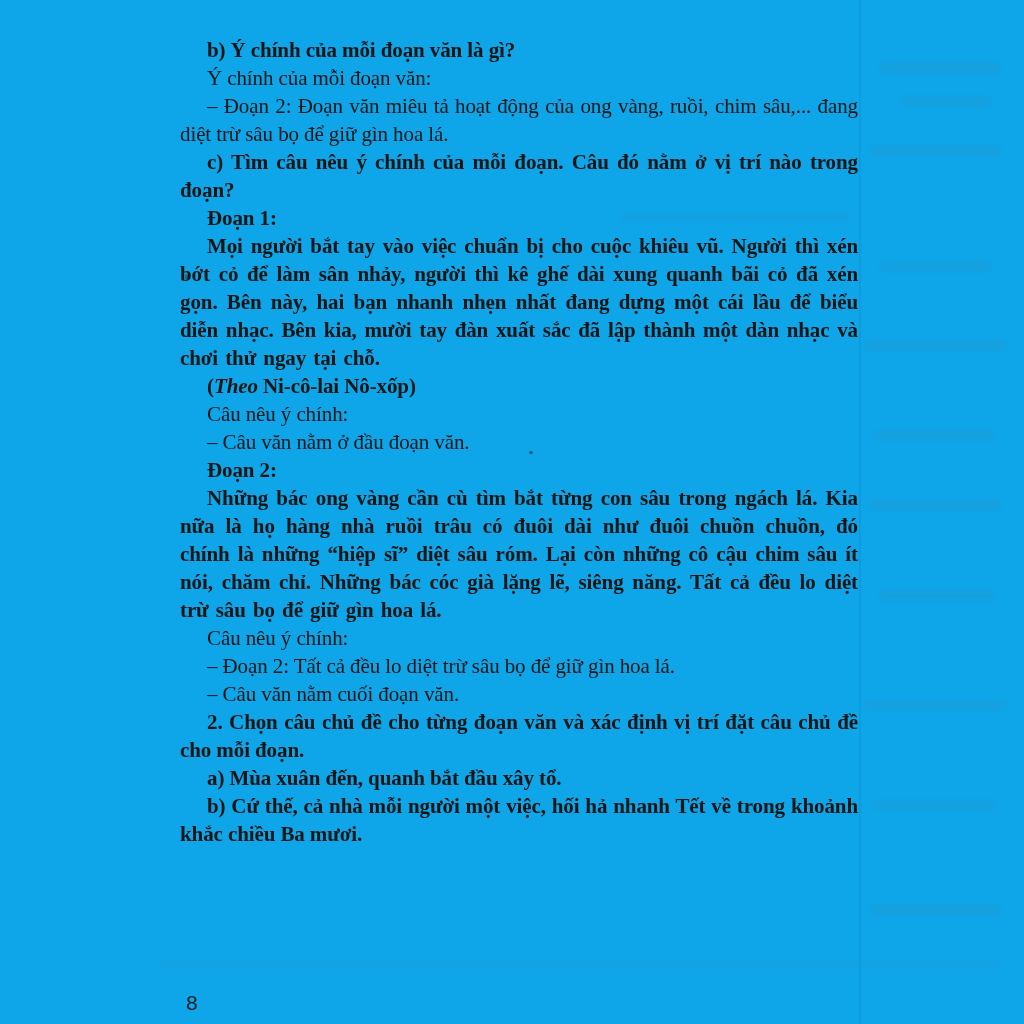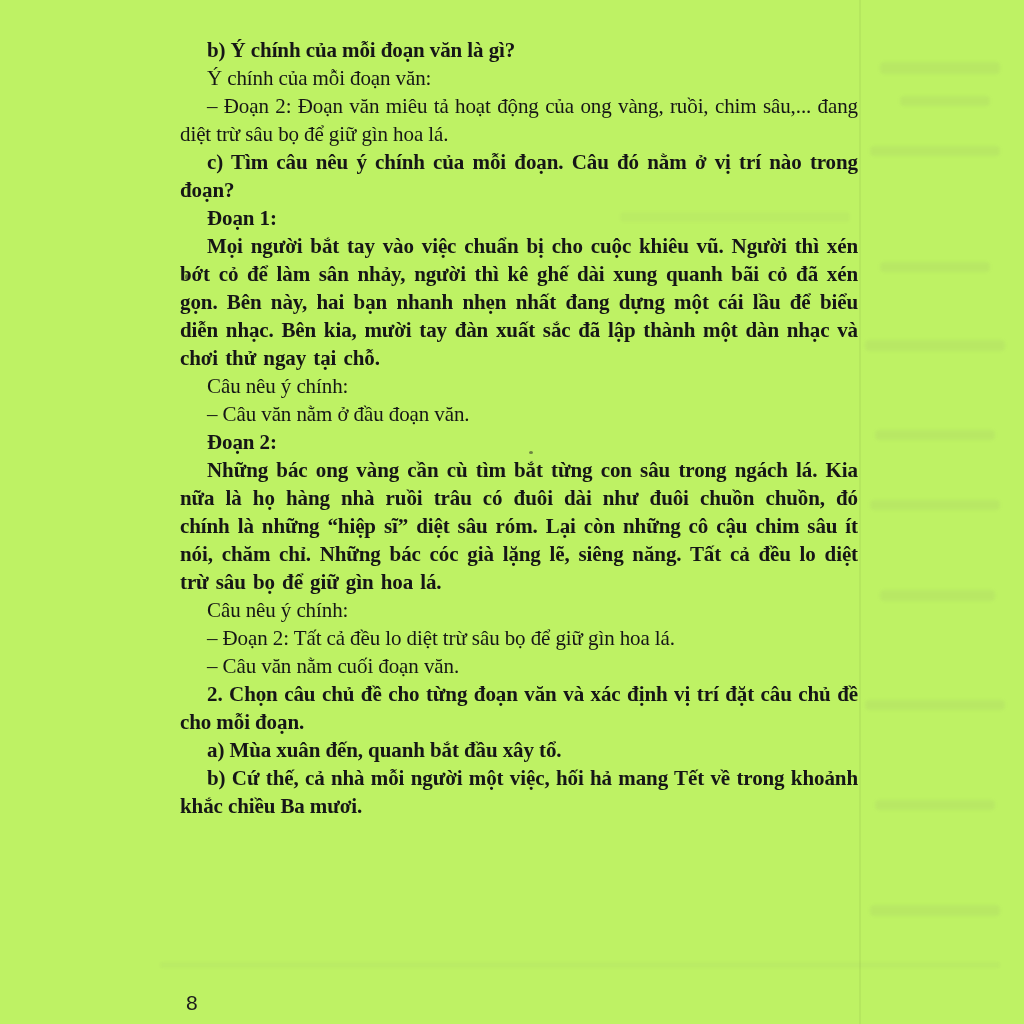--- a/index.html
+++ b/index.html
@@ -1,19 +1,19 @@
 <!DOCTYPE html>
 <html><head>
 <meta charset="utf-8">
 <style>
   html,body{margin:0;padding:0;}
   .page{
     position:relative;
     width:1024px;height:1024px;
-    background:#bef264;
+    background:#0ea5e9;
     overflow:hidden;
     font-family:"Liberation Serif","DejaVu Serif",serif;
     color:#161616;
   }
   .content{
     position:absolute;
     left:180px;top:36px;
     width:678px;
     font-size:21px;
     line-height:28px;
@@ -92,20 +92,21 @@
 
 
     <p>– Đoạn 2: Đoạn văn miêu tả hoạt động của ong vàng, ruồi, chim sâu,... đang diệt trừ sâu bọ để giữ gìn hoa lá.</p>
 
     <p class="h">c) Tìm câu nêu ý chính của mỗi đoạn. Câu đó nằm ở vị trí nào trong đoạn?</p>
 
     <p class="h">Đoạn 1:</p>
 
     <p class="h passage">Mọi người bắt tay vào việc chuẩn bị cho cuộc khiêu vũ. Người thì xén bớt cỏ để làm sân nhảy, người thì kê ghế dài xung quanh bãi cỏ đã xén gọn. Bên này, hai bạn nhanh nhẹn nhất đang dựng một cái lầu để biểu diễn nhạc. Bên kia, mười tay đàn xuất sắc đã lập thành một dàn nhạc và chơi thử ngay tại chỗ.</p>
 
+    <p class="att"><span>(</span><span class="theo">Theo </span><span>Ni-cô-lai Nô-xốp)</span></p>
 
     <p>Câu nêu ý chính:</p>
 
 
     <p>– Câu văn nằm ở đầu đoạn văn.</p>
 
     <p class="h">Đoạn 2:</p>
 
     <p class="h passage">Những bác ong vàng cần cù tìm bắt từng con sâu trong ngách lá. Kia nữa là họ hàng nhà ruồi trâu có đuôi dài như đuôi chuồn chuồn, đó chính là những “hiệp sĩ” diệt sâu róm. Lại còn những cô cậu chim sâu ít nói, chăm chỉ. Những bác cóc già lặng lẽ, siêng năng. Tất cả đều lo diệt trừ sâu bọ để giữ gìn hoa lá.</p>
 
@@ -113,19 +114,19 @@
     <p>Câu nêu ý chính:</p>
 
     <p>– Đoạn 2: Tất cả đều lo diệt trừ sâu bọ để giữ gìn hoa lá.</p>
 
     <p>– Câu văn nằm cuối đoạn văn.</p>
 
     <p class="h">2. Chọn câu chủ đề cho từng đoạn văn và xác định vị trí đặt câu chủ đề cho mỗi đoạn.</p>
 
     <p class="h">a) Mùa xuân đến, quanh bắt đầu xây tổ.</p>
 
-    <p class="h">b) Cứ thế, cả nhà mỗi người một việc, hối hả mang Tết về trong khoảnh khắc chiều Ba mươi.</p>
+    <p class="h">b) Cứ thế, cả nhà mỗi người một việc, hối hả nhanh Tết về trong khoảnh khắc chiều Ba mươi.</p>
 
   </div>
 
   <div class="page-number">8</div>
 
 </div>
 
 </body></html>

